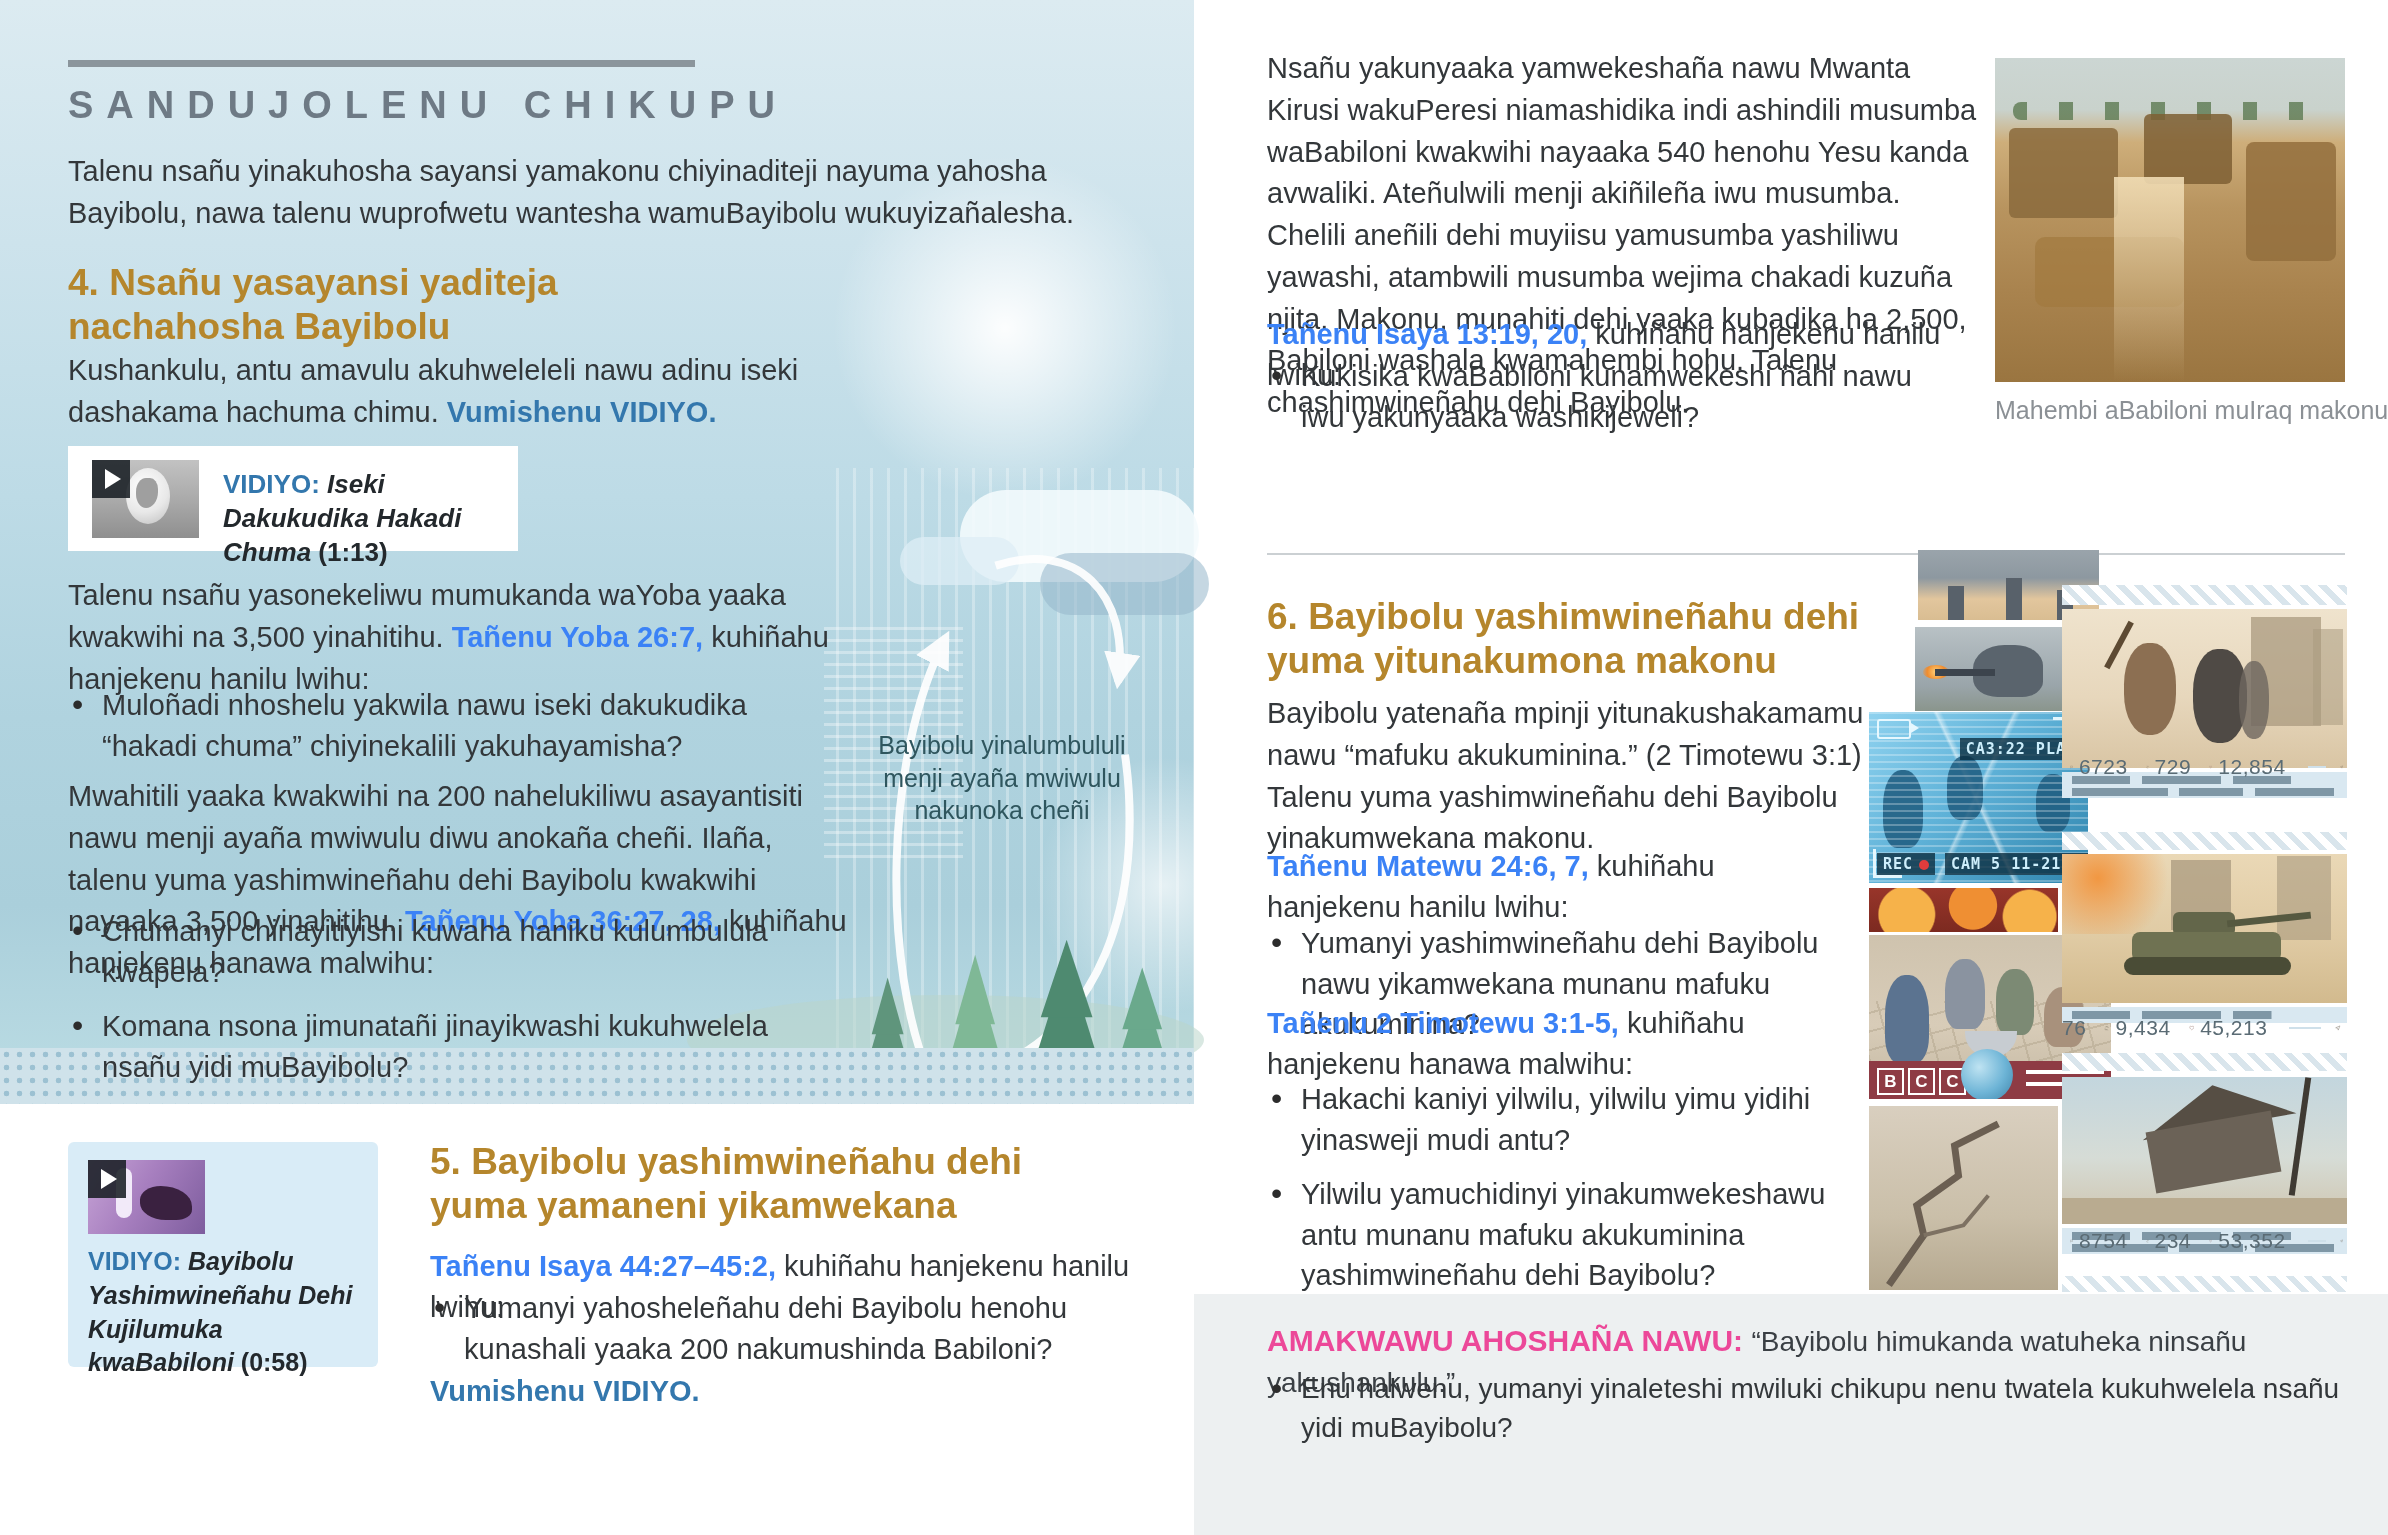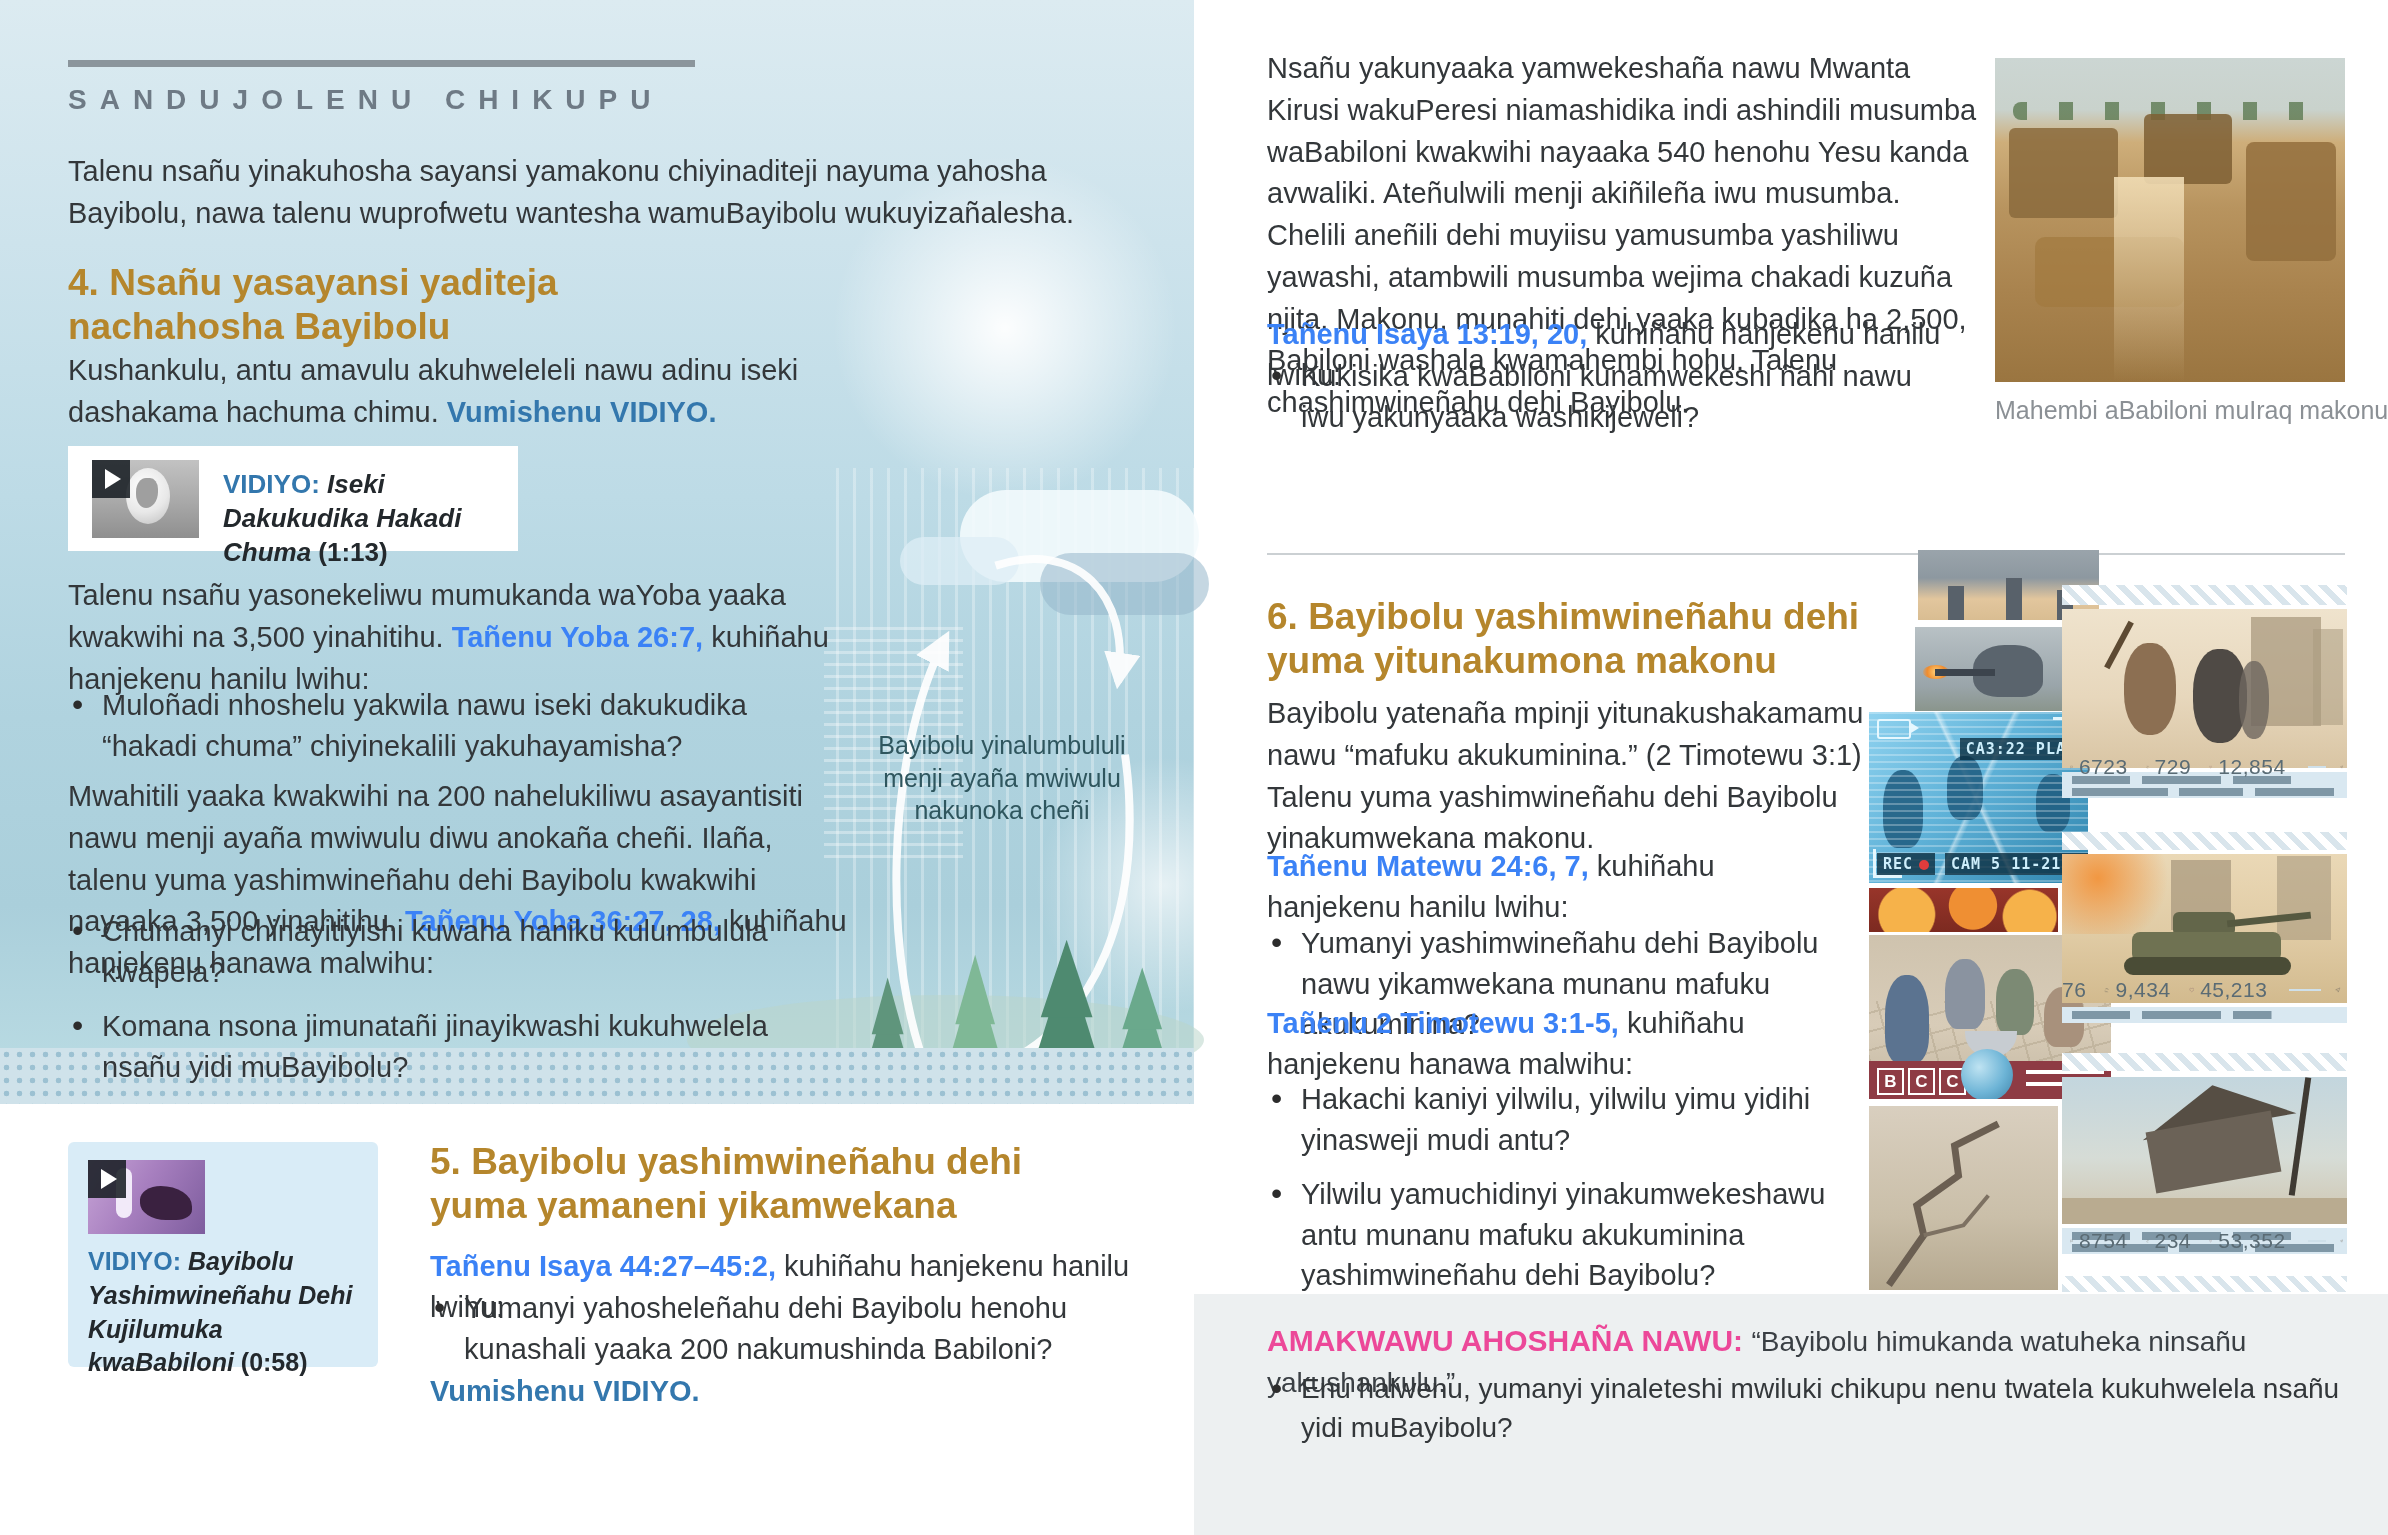--- a/index.html
+++ b/index.html
@@ -23,21 +23,21 @@
   .cloud2{left:1040px;top:553px;width:169px;height:62px;border-radius:50px;
        background:rgba(150,182,202,.55)}
   .cloud3{left:900px;top:537px;width:119px;height:48px;border-radius:40px;
        background:rgba(222,238,246,.75)}
   .hill{left:687px;top:995px;width:517px;height:90px;border-radius:50%;
        background:rgba(186,214,203,.55)}
   .halftone{left:0;top:1048px;width:1194px;height:56px;background-color:#cfe2ea;
        background-image:radial-gradient(#9cc1d2 2.6px,transparent 3.1px);background-size:13px 13px}
 
   .rule{left:68px;top:60px;width:627px;height:7px;background:#8b959c}
-  .kicker{left:68px;top:84px;font-size:28px;font-weight:bold;letter-spacing:13px;color:#6e7a85}
+  .kicker{left:68px;top:84px;font-size:38px;font-weight:bold;letter-spacing:13px;color:#6e7a85}
   .body-t{font-size:29px;line-height:1.44;color:#33373a}
   .intro{left:68px;top:151px;width:1065px}
   .gold-h{font-size:37px;line-height:1.2;font-weight:bold;color:#b5862c}
   .h4{left:68px;top:261px;width:557px}
   .p1{left:68px;top:350px;width:766px}
   .blue-link{color:#3377ad;font-weight:bold;cursor:pointer}
   .gold-ref{color:#3b82f6;font-weight:bold;cursor:pointer}
 
   .vcard1{left:68px;top:446px;width:450px;height:105px;background:#ffffff}
   .thumb1{left:24px;top:14px;width:107px;height:78px;
@@ -393,21 +393,21 @@
   <div class="abs cimg tank">
     <div class="glowfire"></div>
     <div class="bldg" style="left:109px;top:6px;width:60px;height:70px"></div>
     <div class="bldg" style="left:215px;top:2px;width:54px;height:84px;opacity:.6"></div>
     <div class="tank-turret"></div>
     <div class="tank-barrel"></div>
     <div class="tank-body"></div>
     <div class="tank-tracks"></div>
   </div>
   <div class="abs skel" style="left:2062px;top:1007px;width:285px;height:16px;background-size:70% 8px,0 0"></div>
-  <div class="iconrow abs" style="left:2062px;top:977px;width:285px">
+  <div class="iconrow abs" style="left:2062px;top:1015px;width:285px">
     <span class="num">76</span>
     <svg width="24" height="24" viewBox="0 0 24 24">
       <path d="M7 8 L10 5 L7 2 M9.5 5 H17 a2 2 0 0 1 2 2 v4 M17 16 L14 19 L17 22 M14.5 19 H7 a2 2 0 0 1 -2 -2 v-4" transform="translate(0,1)" fill="none" stroke="#7d7468" stroke-width="2"></path>
       </svg>
     <span class="num">9,434</span>
     <svg width="26" height="24" viewBox="0 0 26 24">
       <path d="M13 21 C 5 15 2 10 4 6 C 6 2 11 3 13 7 C 15 3 20 2 22 6 C 24 10 21 15 13 21 Z" fill="none" stroke="#9a7b74" stroke-width="2"></path>
       </svg>
     <span class="num">45,213</span>
     <div class="likeline"></div>

